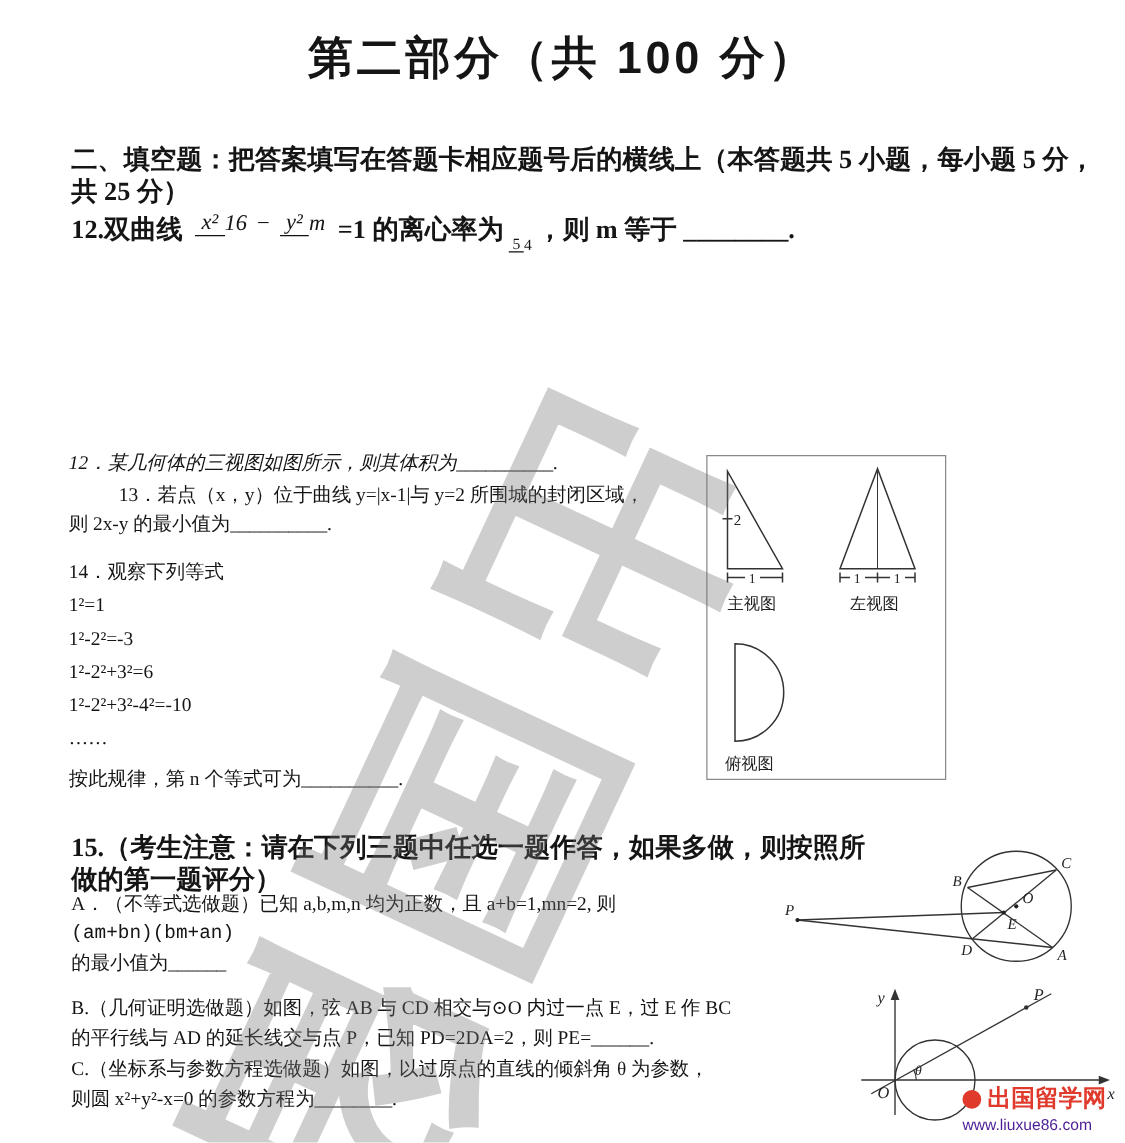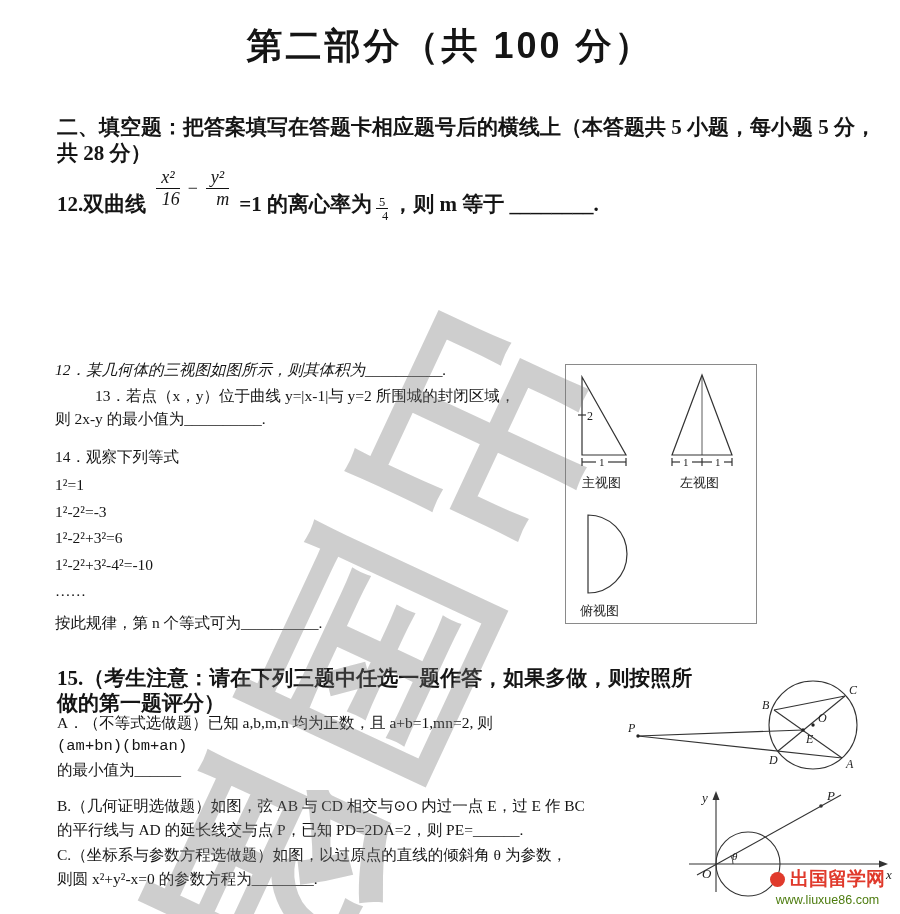--- a/index.html
+++ b/index.html
@@ -4,48 +4,48 @@
 <style>
   html,body{margin:0;padding:0;}
   body{width:900px;height:914px;background:#ffffff;}
   .page{position:relative;width:900px;height:914px;background:#ffffff;overflow:hidden;
         font-family:"Liberation Serif","DejaVu Serif",serif;color:#151515;}
   .abs{position:absolute;white-space:nowrap;}
   .title{width:100%;left:0;top:22px;text-align:center;font-size:36px;font-weight:bold;
          letter-spacing:3px;font-family:"Liberation Sans","DejaVu Sans",sans-serif;}
   .h{font-size:21px;font-weight:bold;}
   .t{font-size:15.5px;}
-  .frac{display:inline-flex;flex-direction:column;align-items:flex-end;line-height:1.08;font-size:18px;}
+  .frac{display:inline-flex;flex-direction:row;align-items:flex-start;line-height:1.08;font-size:18px;}
   .frac .fnum{padding:0 5px 1px;border-bottom:1.6px solid #111;}
   .frac .fden{padding-top:1px;}
   .frac.small{font-size:12.5px;line-height:1.0;}
   .frac.small .fnum{padding:0 3px 0;border-bottom:1.2px solid #111;}
   .fitalic{font-style:italic;}
   .p11row{display:flex;align-items:flex-end;}
   .figbox{border:1px solid #8a8a8a;background:#fff;}
   svg text{font-family:"Liberation Serif","DejaVu Serif",serif;}
   .watermark{position:absolute;left:660px;top:400px;font-size:230px;font-weight:bold;
              color:rgba(115,115,115,0.35);transform:rotate(115deg);transform-origin:0 0;
              white-space:nowrap;pointer-events:none;z-index:5;letter-spacing:10px;
              font-family:"Liberation Serif",serif;}
   .footer{z-index:7;}
   .brandrow{display:flex;align-items:center;gap:5px;}
   .brand{color:#e03a2c;font-weight:bold;font-size:19px;font-family:"Liberation Sans",sans-serif;}
   .logo{width:15px;height:15px;border-radius:50%;background:#e03a2c;display:inline-block;}
-  .url{color:#4d7c0f;font-size:12.5px;font-family:"Liberation Sans",sans-serif;margin-top:1px;text-align:center;}
+  .url{color:#4c1d95;font-size:12.5px;font-family:"Liberation Sans",sans-serif;margin-top:1px;text-align:left;}
 </style>
 </head>
 <body>
 
 <div class="page">
 
   <div class="abs title">第二部分（共 100 分）</div>
 
   <div class="abs h" style="left:57px;top:113px;">二、填空题：把答案填写在答题卡相应题号后的横线上（本答题共 5 小题，每小题 5 分，</div>
-  <div class="abs h" style="left:57px;top:139px;">共 28 分）</div>
+  <div class="abs h" style="left:57px;top:139px;">共 25 分）</div>
 
   <div class="abs p11row" style="left:57px;top:168px;">
     <span class="h">12.双曲线</span>
     <span style="display:inline-flex;align-items:center;margin:0 10px 8px 10px;">
       <span class="frac fitalic">
           <span class="fnum">x²</span>
           <span class="fden">16</span>
         </span>
       <span style="margin:0 8px;font-size:18px;">−</span>
       <span class="frac fitalic">

